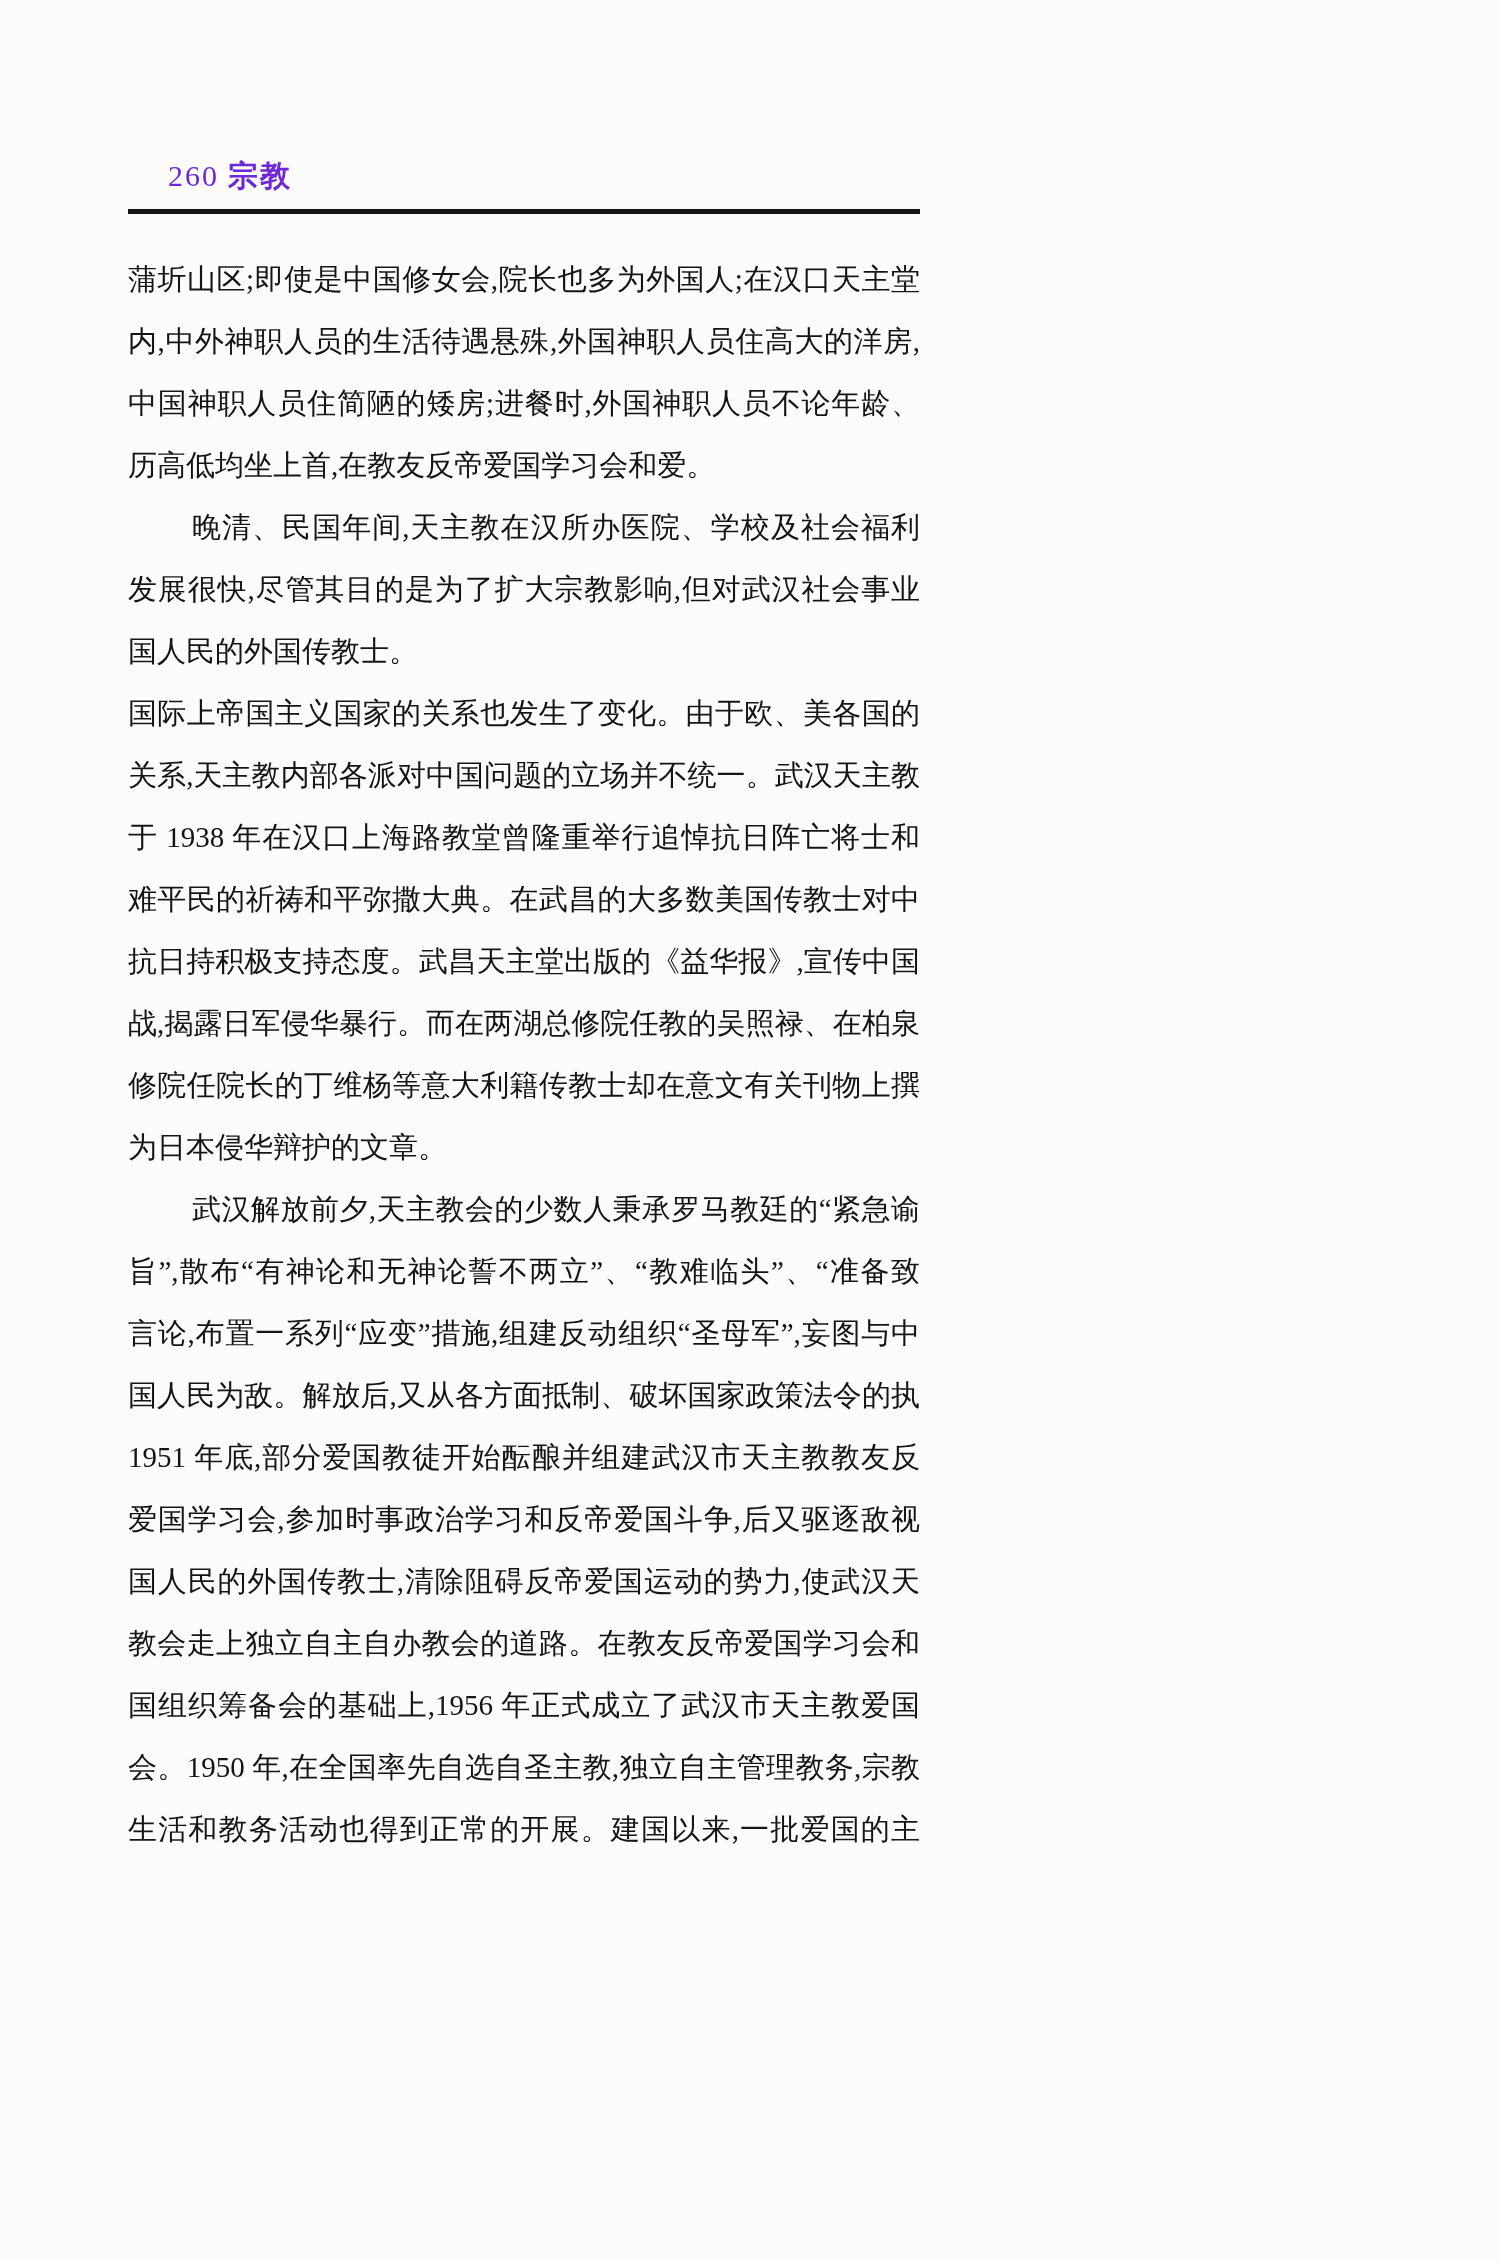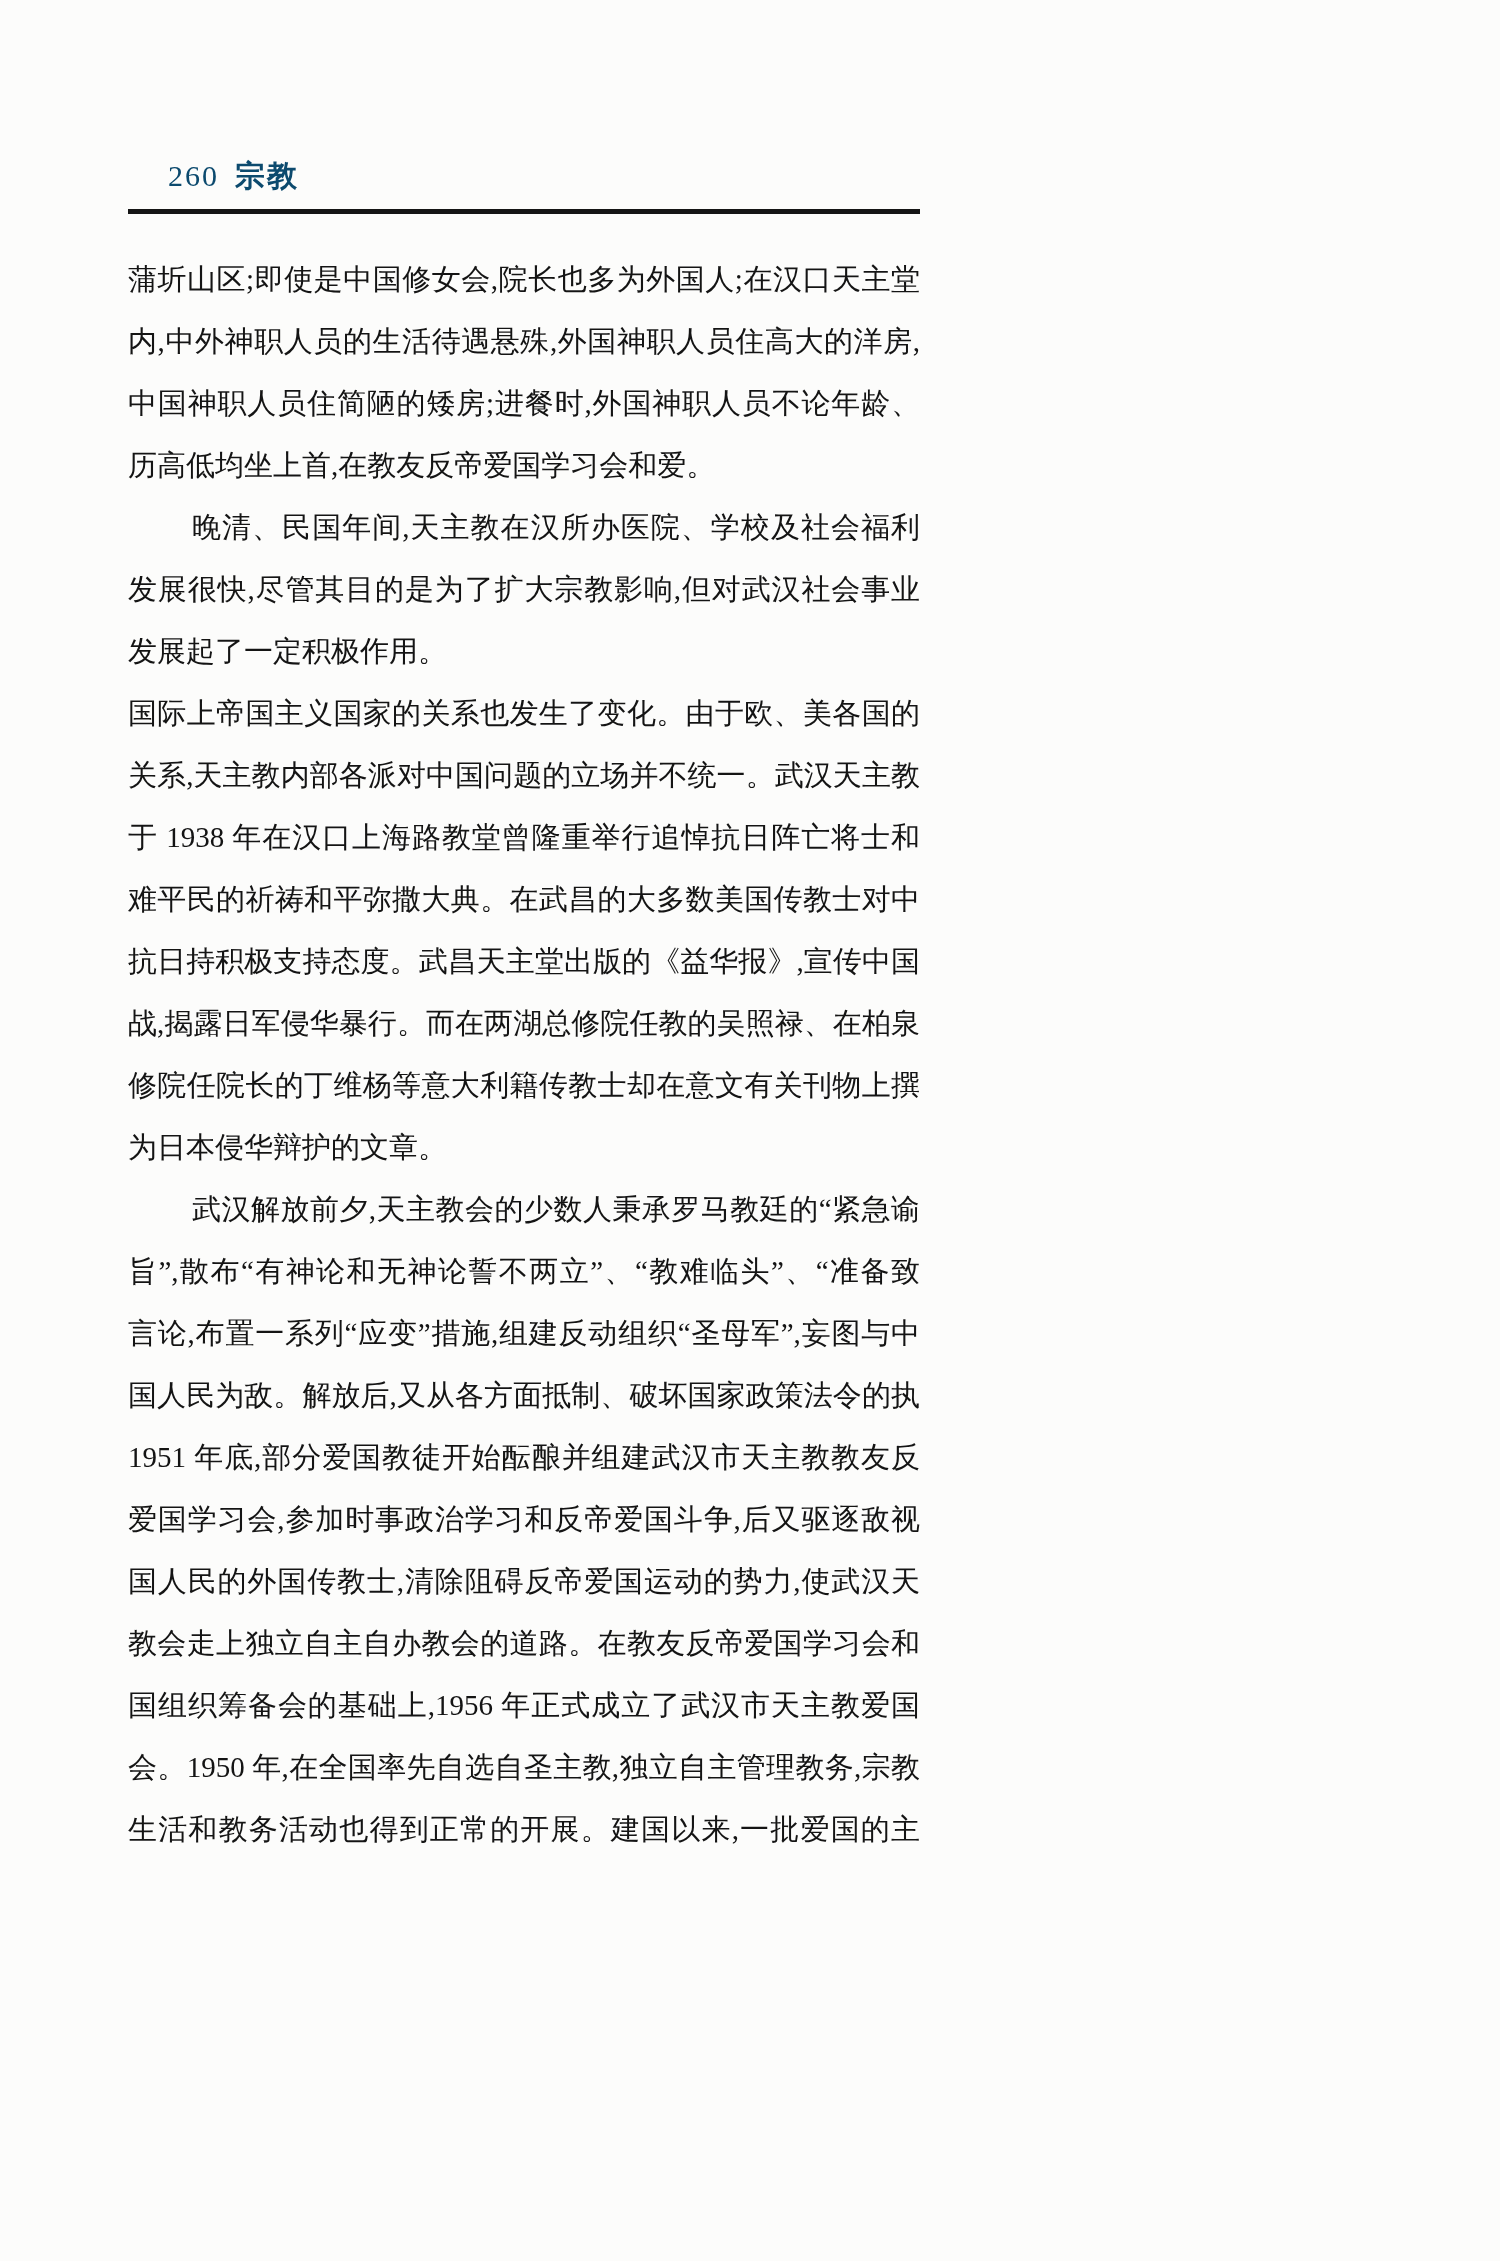--- a/index.html
+++ b/index.html
@@ -16,25 +16,25 @@
     font-family: "Liberation Serif", "DejaVu Serif", serif;
     color: #111;
     overflow: hidden;
   }
   .running-head {
     position: absolute;
     top: 158px;
     left: 168px;
     display: flex;
     align-items: baseline;
-    gap: 16px;
+    gap: 9px;
     font-size: 30px;
     line-height: 36px;
     letter-spacing: 2px;
-    color: #0c4a6e;
+    color: #6d28d9;
   }
   .running-head .num {
     font-weight: 400;
   }
   .running-head .sec {
     font-weight: 700;
   }
   .head-rule {
     position: absolute;
     top: 209px;
@@ -80,21 +80,21 @@
   <div class="text-block">
       <div>
         <div class="line">蒲圻山区;即使是中国修女会,院长也多为外国人;在汉口天主堂</div>
         <div class="line">内,中外神职人员的生活待遇悬殊,外国神职人员住高大的洋房,</div>
         <div class="line">中国神职人员住简陋的矮房;进餐时,外国神职人员不论年龄、资</div>
         <div class="line last">历高低均坐上首,在教友反帝爱国学习会和爱。</div>
       </div>
       <div>
         <div class="line indent">晚清、民国年间,天主教在汉所办医院、学校及社会福利事业</div>
         <div class="line">发展很快,尽管其目的是为了扩大宗教影响,但对武汉社会事业的</div>
-        <div class="line last">发展起了一定积极作用。</div>
+        <div class="line last">国人民的外国传教士。</div>
       </div>
       <div>
         <div class="line">国际上帝国主义国家的关系也发生了变化。由于欧、美各国的复杂</div>
         <div class="line">关系,天主教内部各派对中国问题的立场并不统一。武汉天主教会</div>
         <div class="line">于 1938 年在汉口上海路教堂曾隆重举行追悼抗日阵亡将士和死</div>
         <div class="line">难平民的祈祷和平弥撒大典。在武昌的大多数美国传教士对中国</div>
         <div class="line">抗日持积极支持态度。武昌天主堂出版的《益华报》,宣传中国抗</div>
         <div class="line">战,揭露日军侵华暴行。而在两湖总修院任教的吴照禄、在柏泉小</div>
         <div class="line">修院任院长的丁维杨等意大利籍传教士却在意文有关刊物上撰写</div>
         <div class="line last">为日本侵华辩护的文章。</div>

